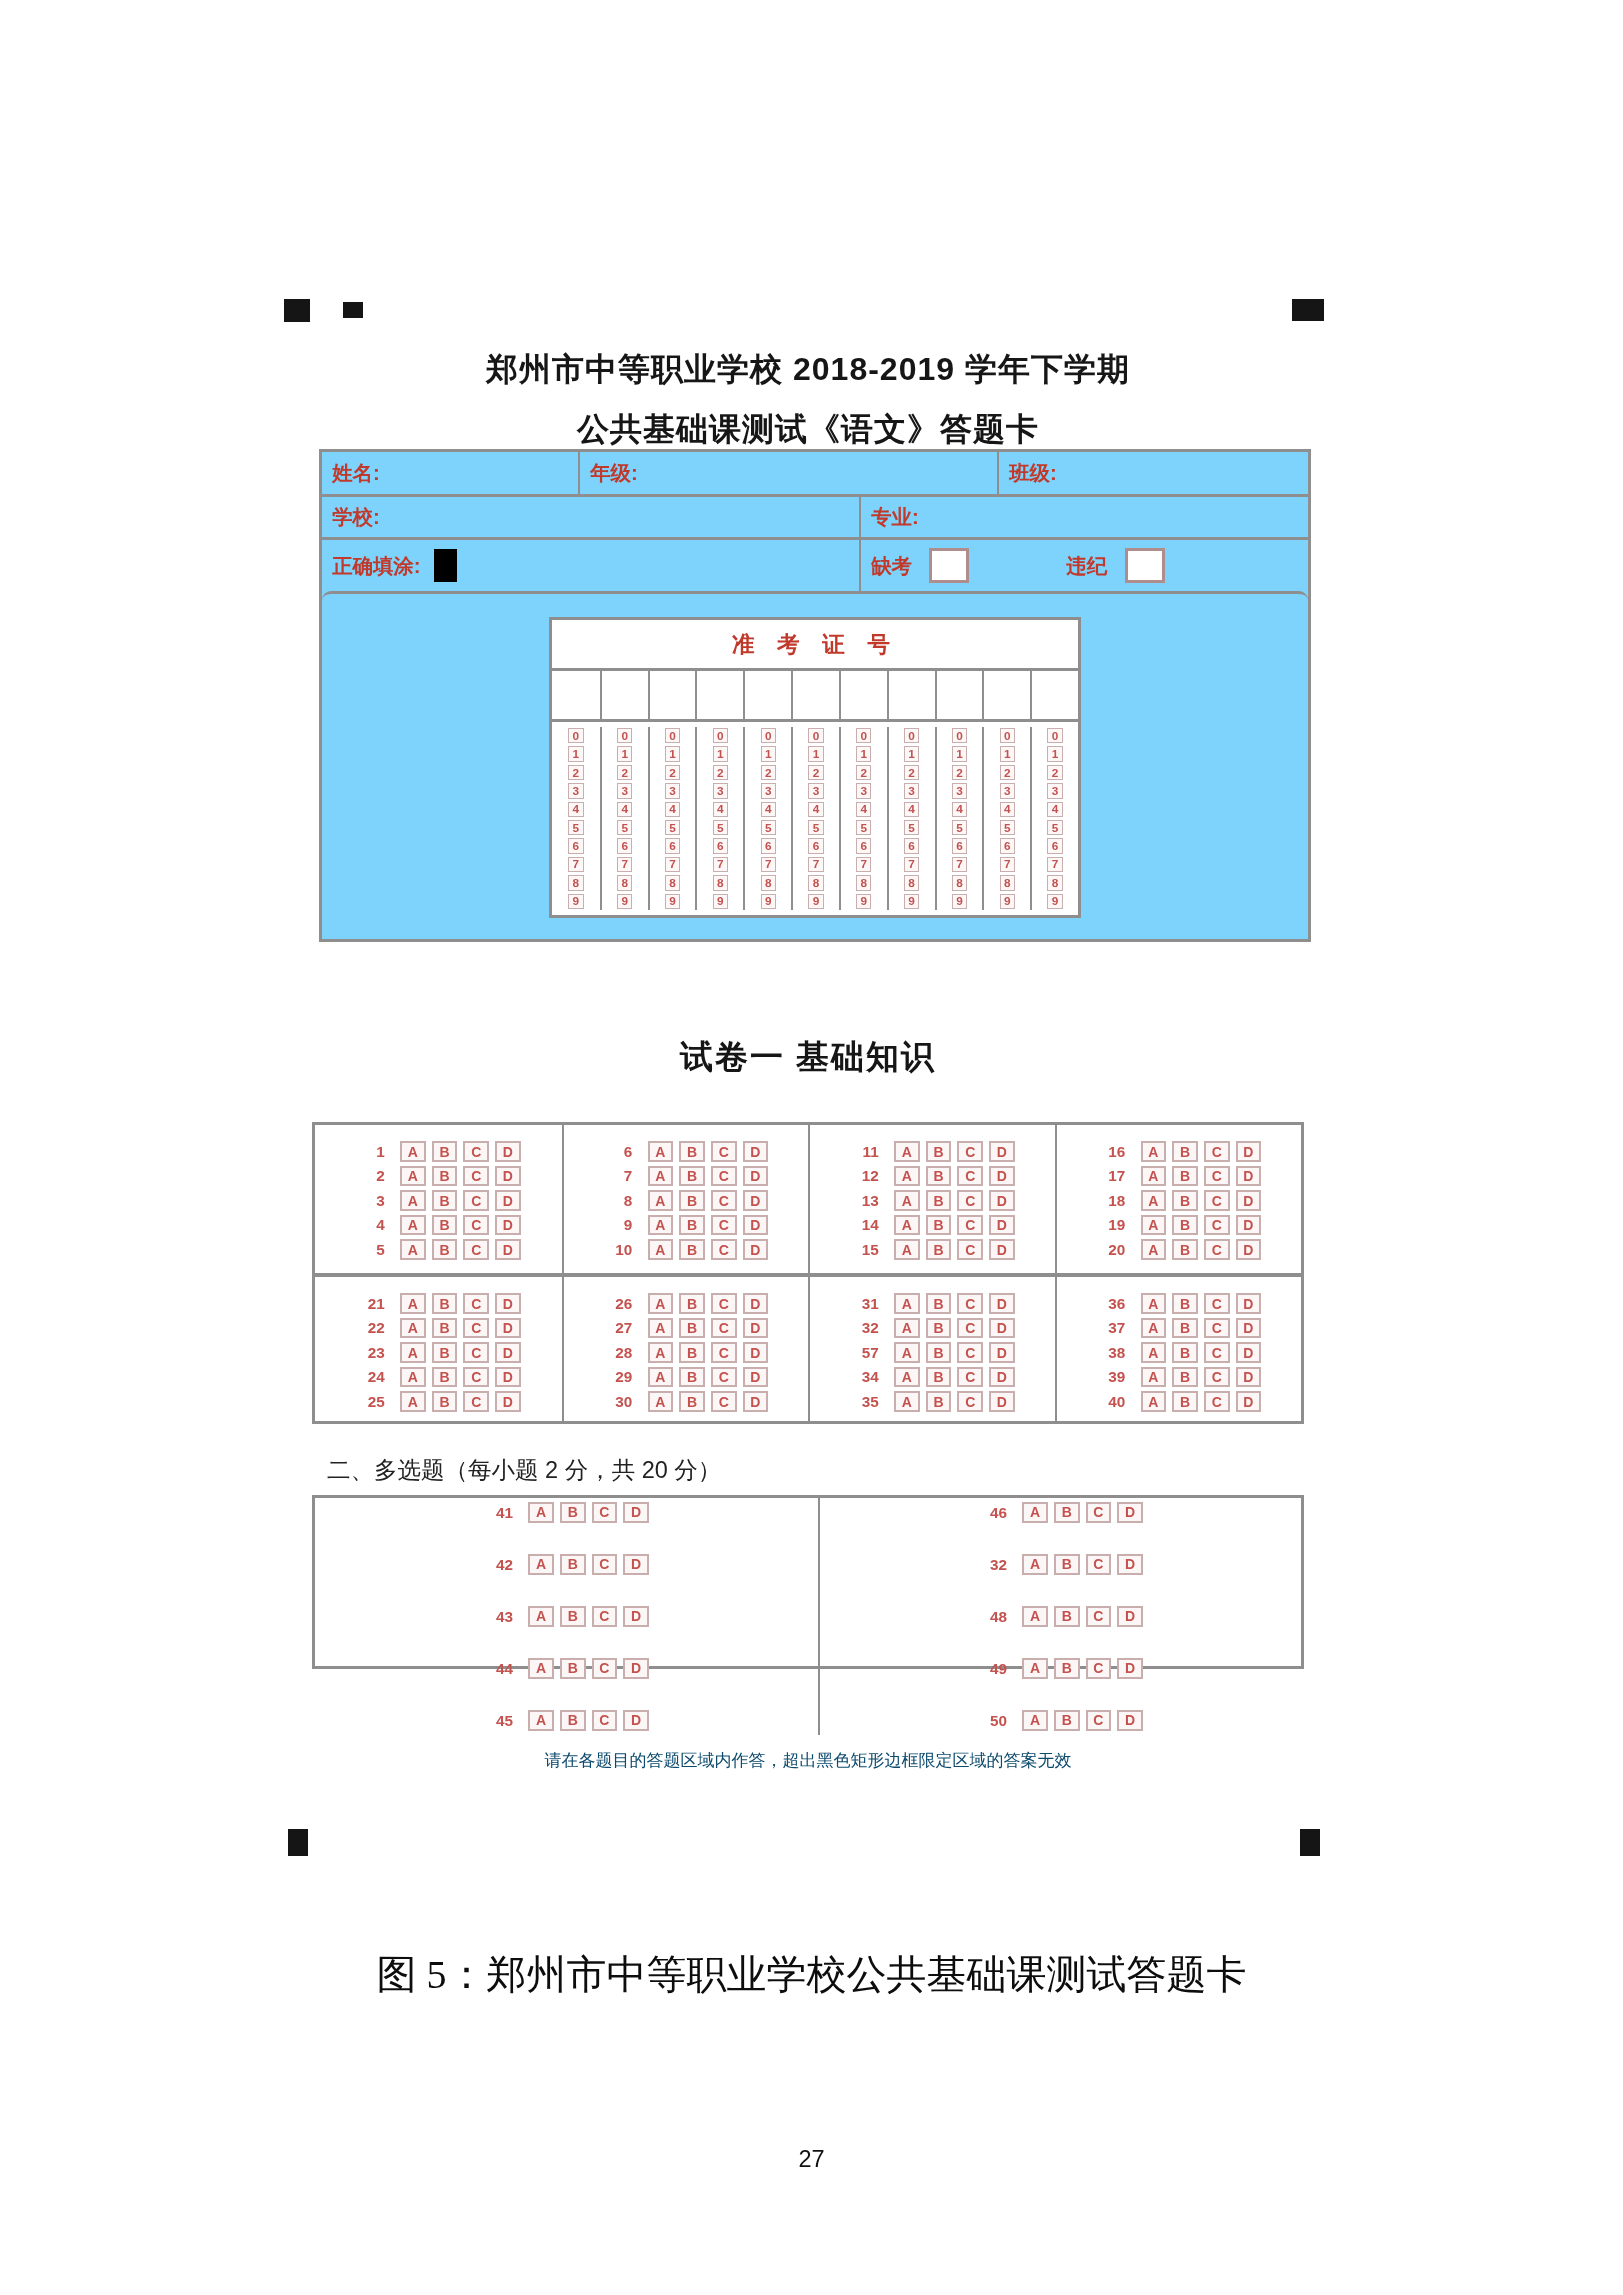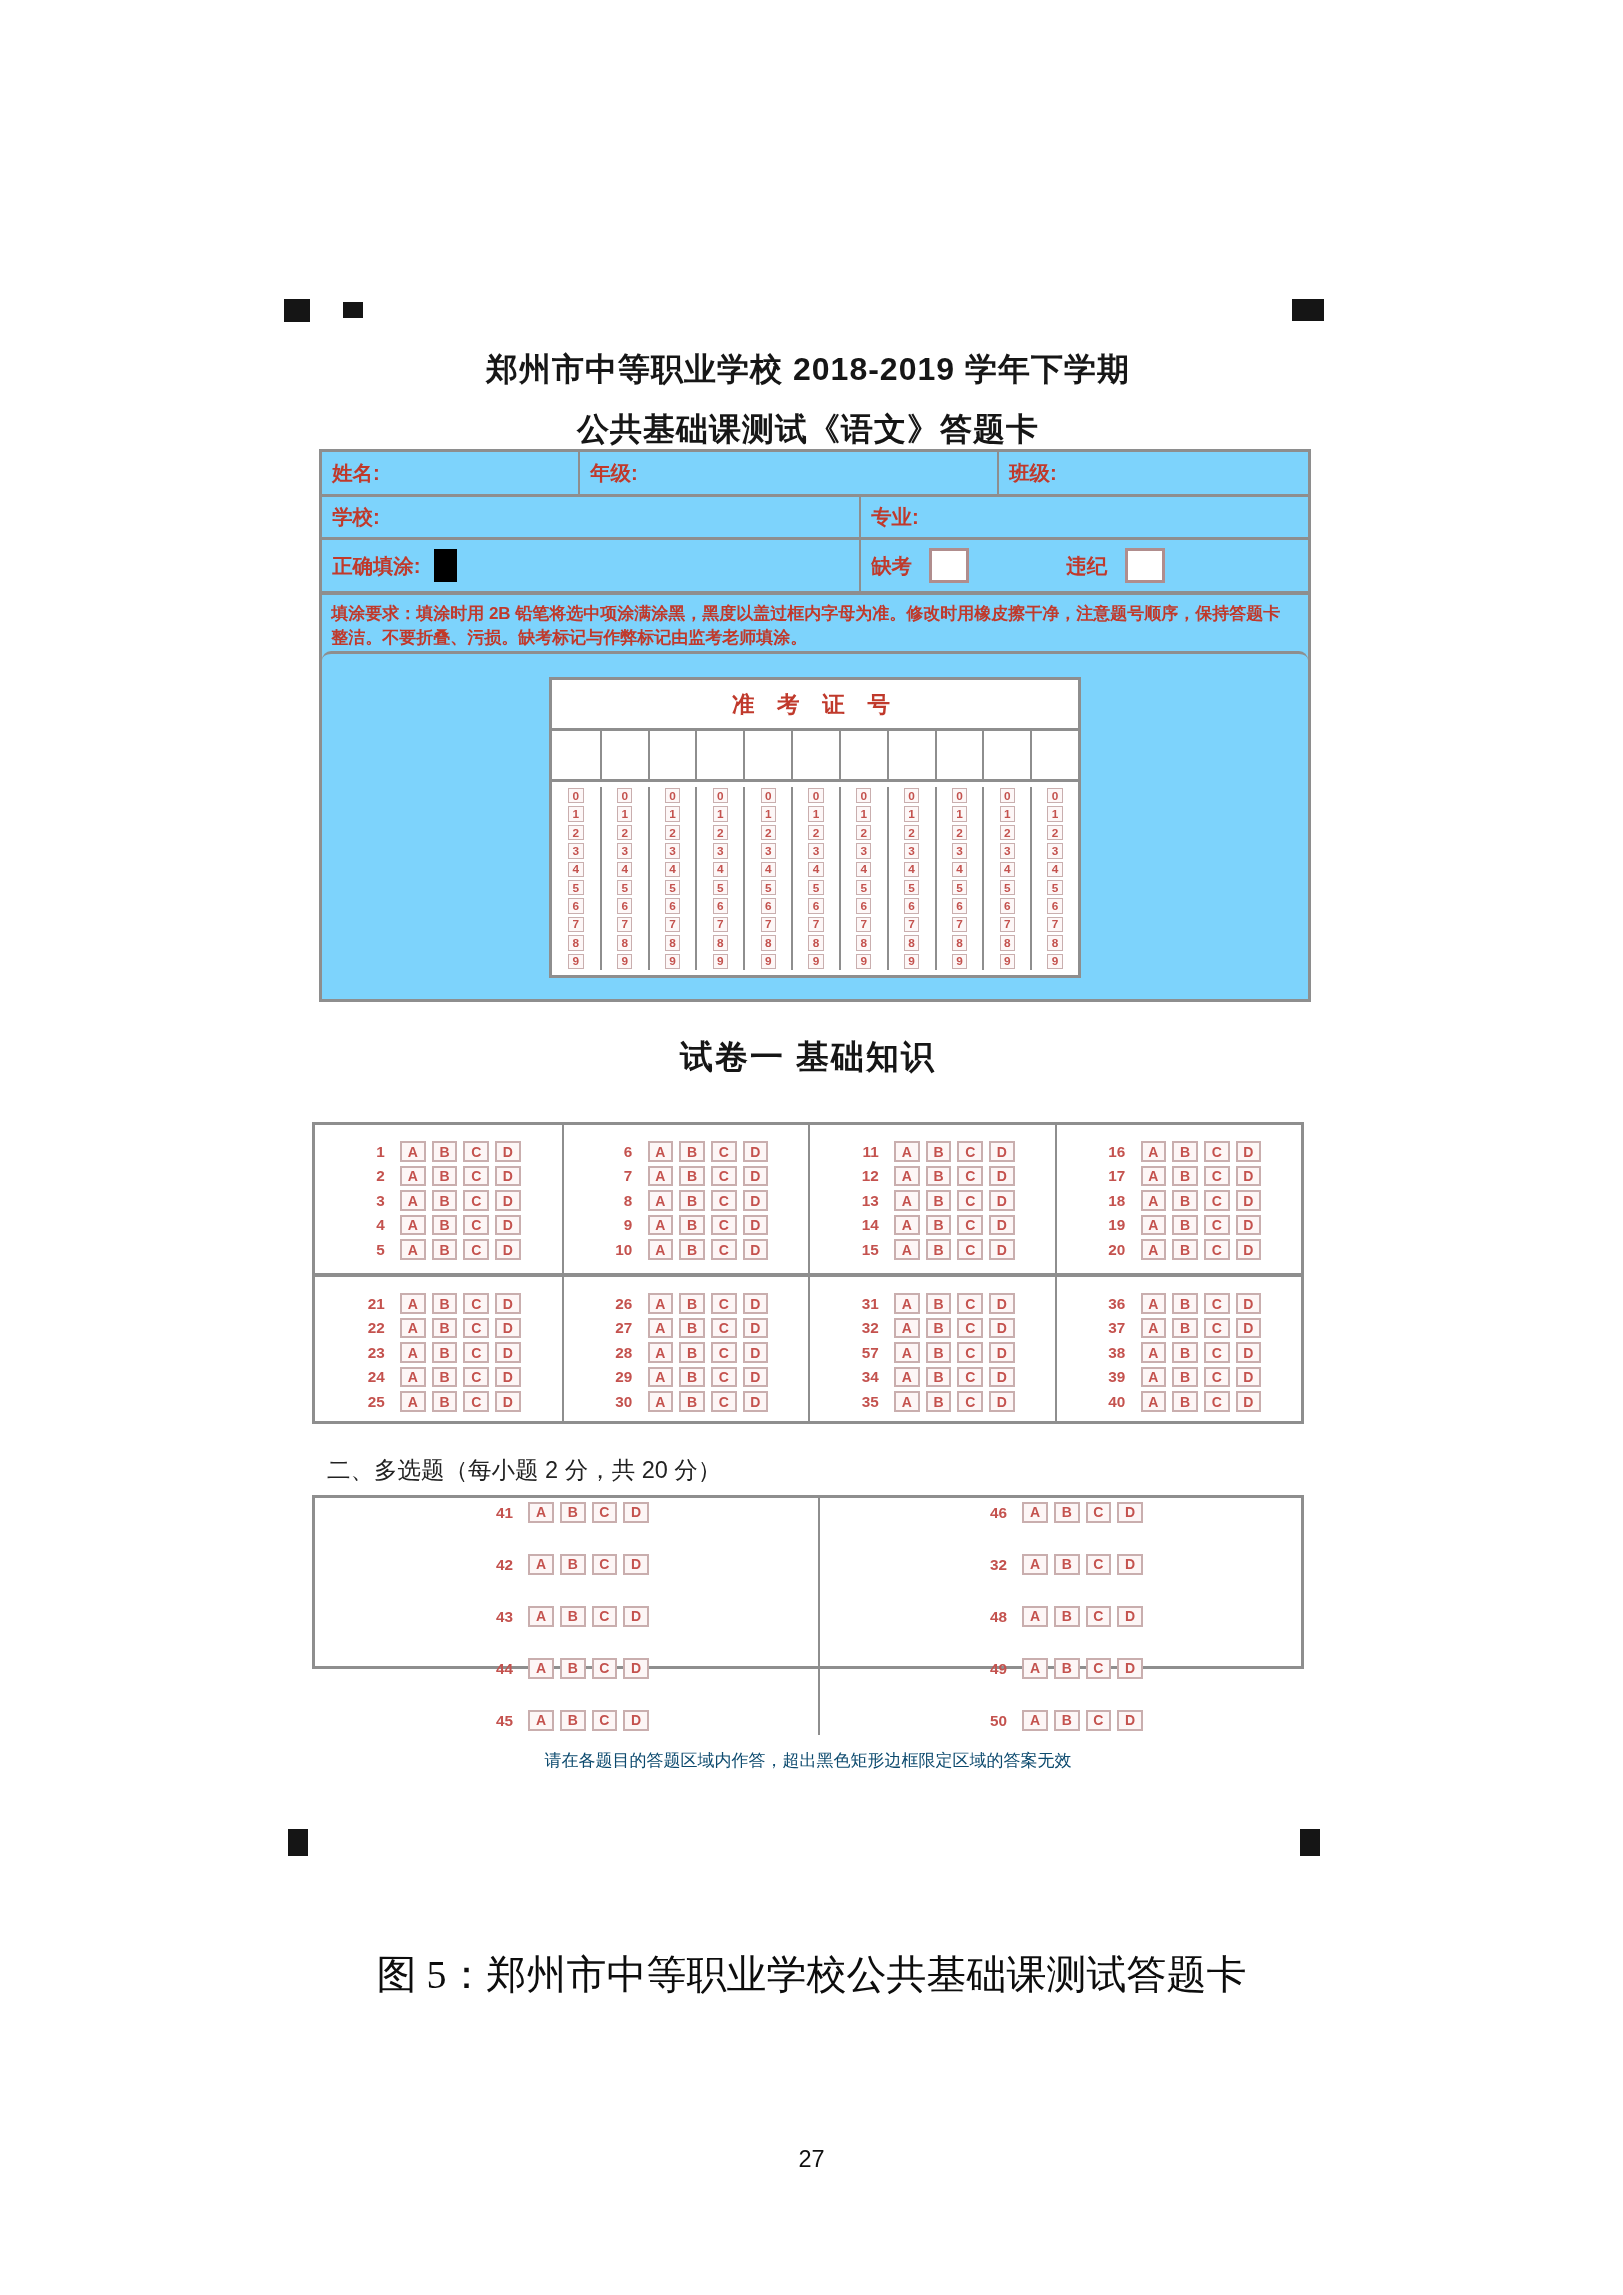--- a/index.html
+++ b/index.html
@@ -136,26 +136,20 @@
         <span class="fill-swatch"></span>
       </div>
       <div class="f-cell chk-group">
         <span class="f-label">缺考</span>
         <span class="chk-box"></span>
         <span class="chk-gap"></span>
         <span class="f-label">违纪</span>
         <span class="chk-box"></span>
       </div>
     </div>
-    <div class="f-row r4">
-      <div class="instructions">
-        <span>填涂要求：填涂时用 2B 铅笔将选中项涂满涂黑，黑度以盖过框内字母为准。修改时用橡皮擦干净，注意题号顺序，保持答题卡</span><br>
-        <span>整洁。不要折叠、污损。缺考标记与作弊标记由监考老师填涂。</span>
-      </div>
-    </div>
     <div class="f-row r5">
       <div class="adm-table">
         <div class="adm-header">准 考 证 号</div>
         <div class="adm-blank">
             <div class="adm-cell"></div>
             <div class="adm-cell"></div>
             <div class="adm-cell"></div>
             <div class="adm-cell"></div>
             <div class="adm-cell"></div>
             <div class="adm-cell"></div>

